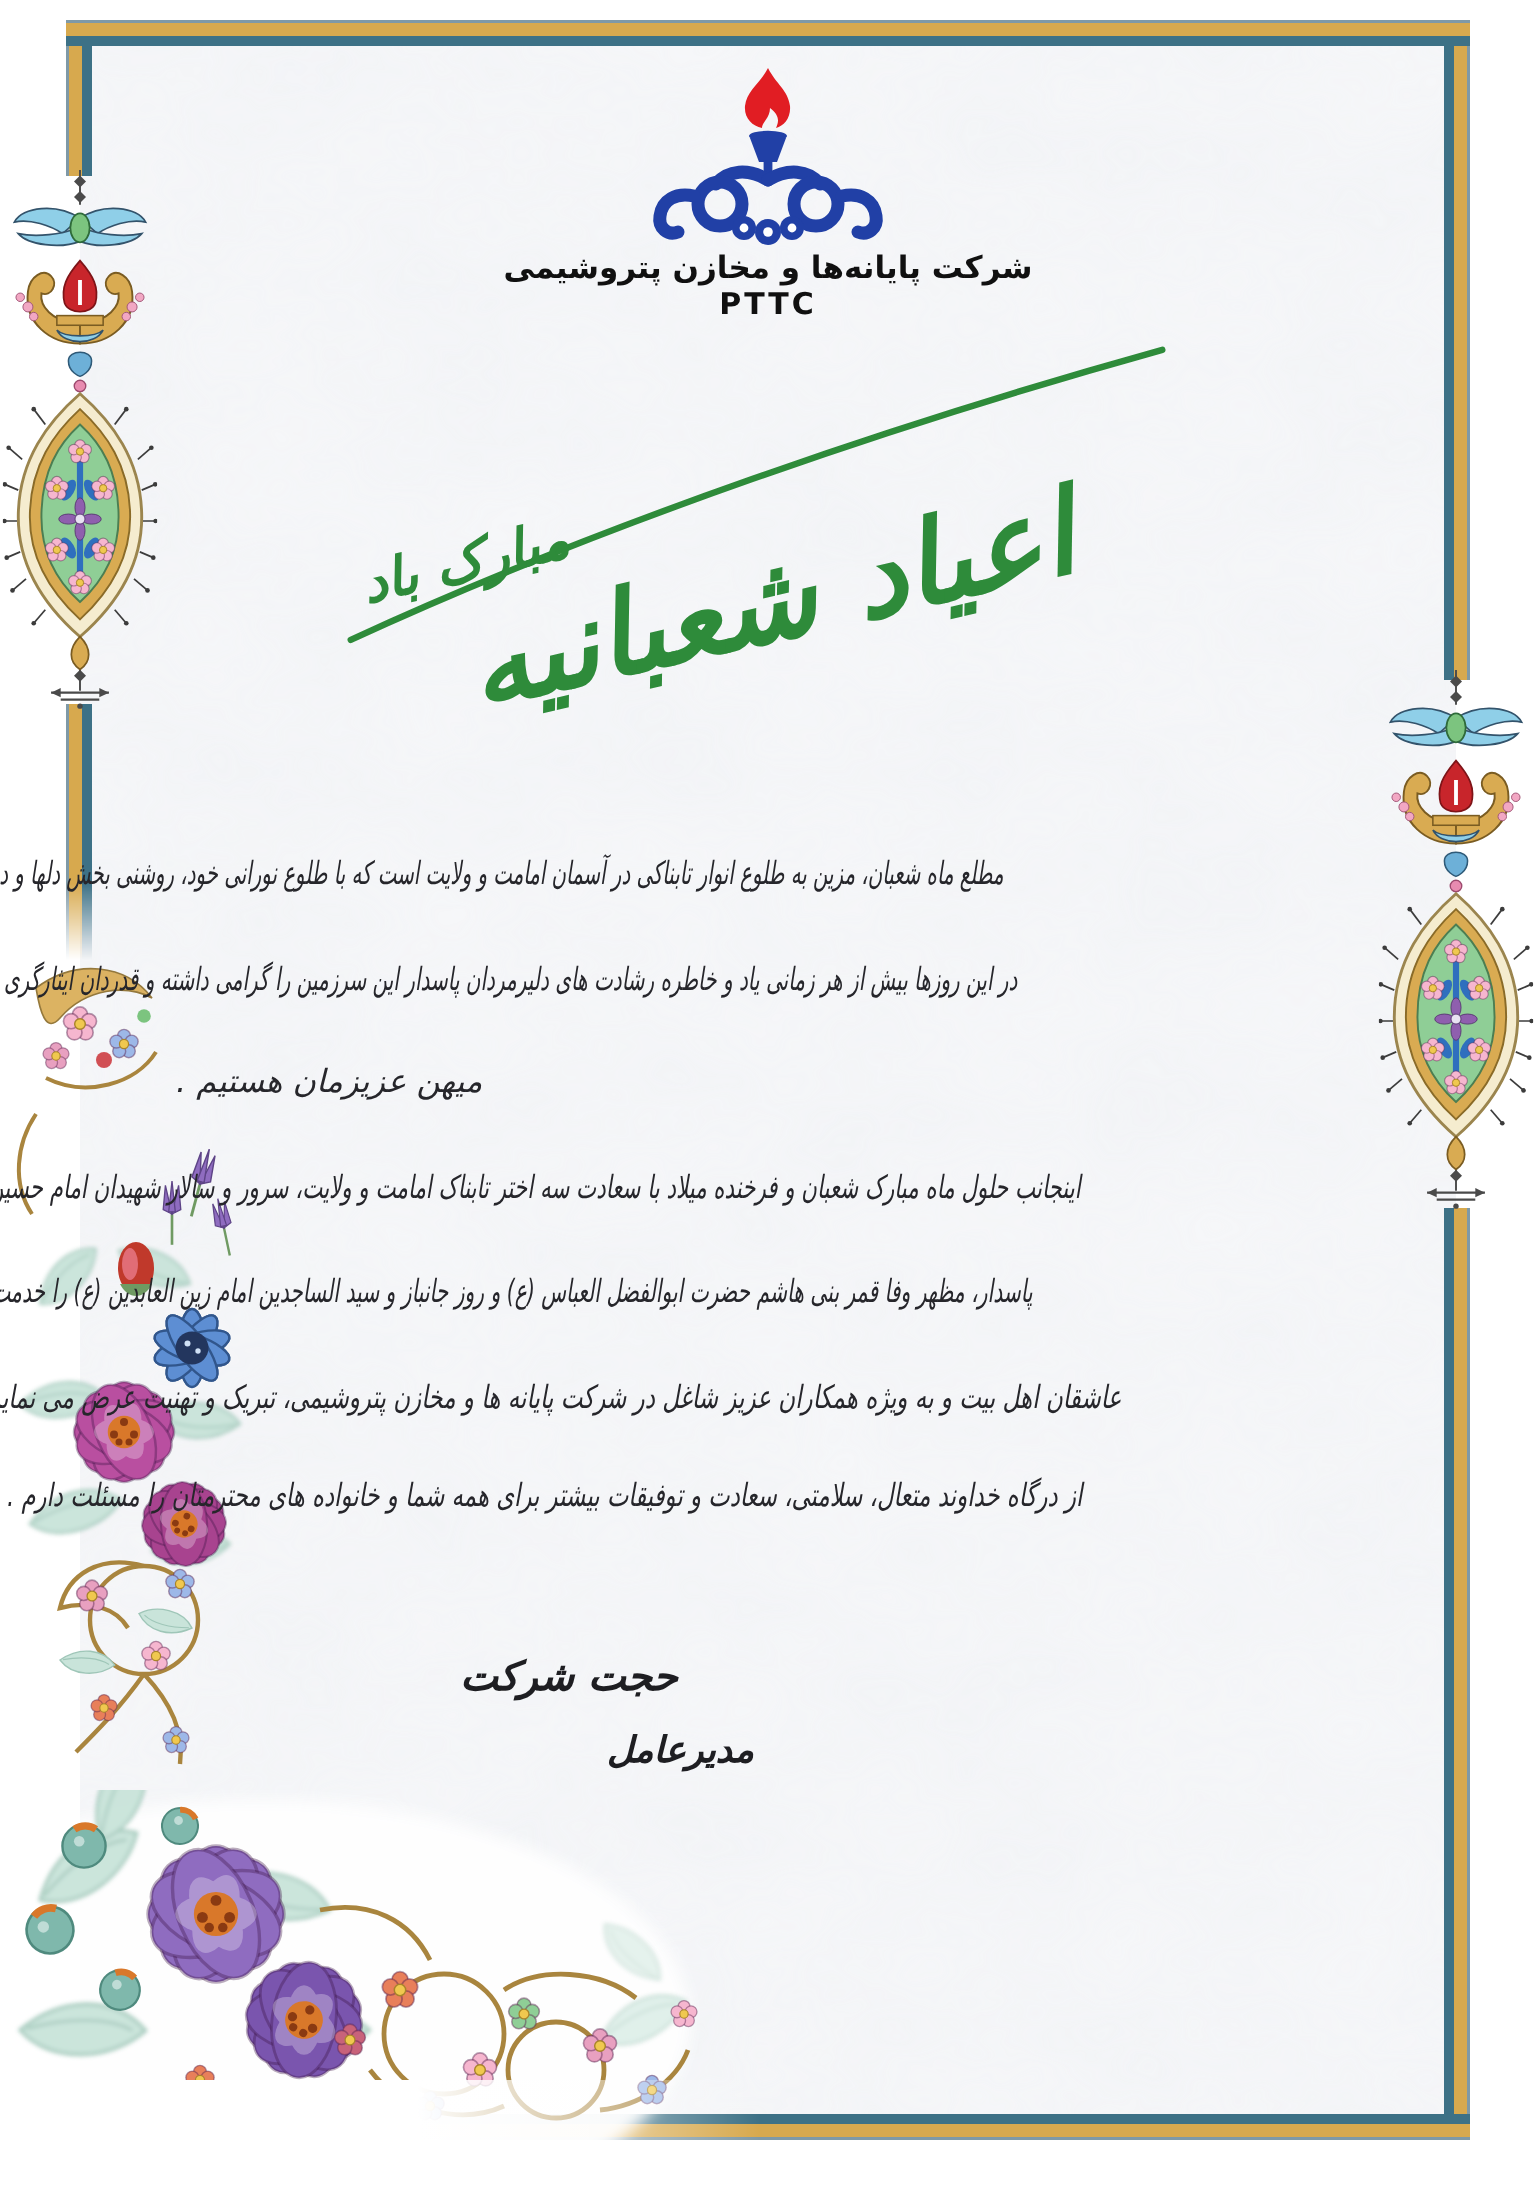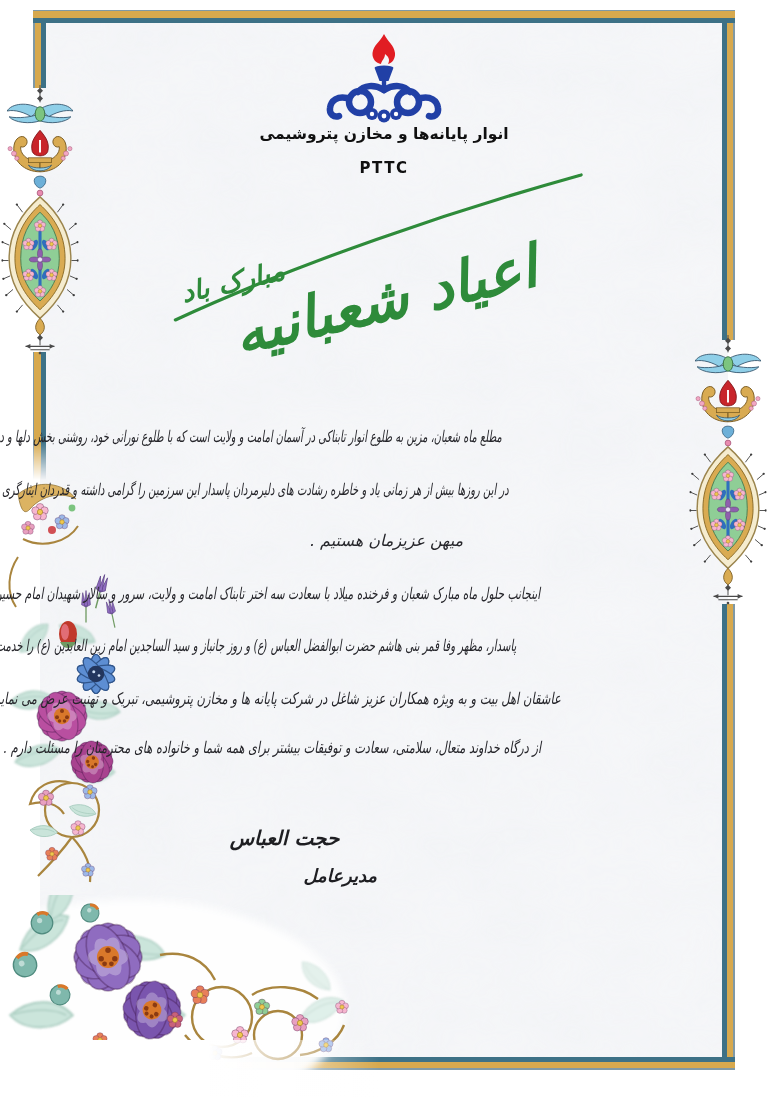--- a/index.html
+++ b/index.html
@@ -20,33 +20,33 @@
   .fr-left-b{top:352px;height:128px;
     -webkit-mask-image:linear-gradient(to bottom,#000 70%,transparent);
     mask-image:linear-gradient(to bottom,#000 70%,transparent);}
   .fr-right-a{top:23px;height:317px;}
   .fr-right-b{top:604px;height:453px;}
   .bottom-fade{left:0;top:1040px;width:380px;height:57px;
     background:linear-gradient(to right,#fff 55%,rgba(255,255,255,0));}
   
   .brand{left:0;top:32px;width:768px;text-align:center;color:#101010;}
   .brand-name{font-size:15.5px;font-weight:bold;direction:rtl;margin-top:1px;}
-  .brand-abbr{font-size:15px;font-weight:bold;letter-spacing:1.5px;margin-top:16px;}
+  .brand-abbr{font-size:15px;font-weight:bold;letter-spacing:1.5px;margin-top:0;}
   
   .greeting{left:142px;top:220px;width:490px;height:175px;transform:rotate(-13deg);
     color:#2e8b3a;text-align:center;}
   .cal-stroke{position:absolute;left:30px;top:0;}
   .cal-tail{position:absolute;left:48px;top:12px;font-size:27px;font-weight:bold;
     font-style:italic;direction:rtl;}
   .cal-main{margin-top:46px;font-size:58px;font-weight:bold;font-style:italic;direction:rtl;}
   
   .text-line{position:absolute;left:88px;right:80px;height:40px;color:#26262b;
     font-size:16px;font-style:italic;direction:rtl;text-align:center;}
   .fit{display:inline-block;white-space:nowrap;transform-origin:50% 50%;}
-  .t-right{text-align:center;}
+  .t-right{text-align:left;}
   .t-right .fit{transform-origin:100% 50%;}
   .l0{top:427px;}.l1{top:480px;}.l2{top:531px;right:83px;}
   .l3{top:584px;left:96px;}.l4{top:636px;left:92px;}
   .l5{top:689px;left:98px;right:95px;}
   .l6{top:738px;left:100px;right:118px;}
   
   .signature{position:absolute;top:826px;left:192px;width:185px;text-align:center;
     direction:rtl;color:#1e1e22;}
   .sig-name{font-size:20px;font-weight:bold;font-style:italic;}
   .sig-title{font-size:18px;font-weight:bold;font-style:italic;margin-top:15px;text-align:right;}
@@ -383,36 +383,36 @@
       <circle cx="58" cy="82" r="6"></circle>
         <circle cx="70" cy="84" r="6.5"></circle>
         <circle cx="82" cy="82" r="6"></circle>
     </g>
     <g fill="#ffffff">
       <circle cx="58" cy="82" r="2.2"></circle>
         <circle cx="70" cy="84" r="2.4"></circle>
         <circle cx="82" cy="82" r="2.2"></circle>
     </g>
   </svg>
-  <div class="brand-name" lang="fa" dir="rtl">انوار پایانه‌ها و مخازن پتروشیمی</div>
+  <div class="brand-name" lang="fa" dir="rtl">شرکت پایانه‌ها و مخازن پتروشیمی</div>
   <div class="brand-abbr">PTTC</div>
 </div>
 
 <div class="layer greeting">
   <svg class="cal-stroke" width="440" height="56">
     <path d="M6,52 C140,24 300,8 434,2" fill="none" stroke="#2e8b3a" stroke-width="3.2" stroke-linecap="round"></path>
   </svg>
   <div class="cal-tail" lang="fa" dir="rtl">مبارک باد</div>
   <div class="cal-main" lang="fa" dir="rtl">اعیاد شعبانیه</div>
 </div>
 
 <div class="text-line l0" lang="fa"><span class="fit" style="transform: scaleX(0.617284);">مطلع ماه شعبان، مزین به طلوع انوار تابناکی در آسمان امامت و ولایت است که با طلوع نورانی خود، روشنی بخش دلها و دیدگان مومنین خداجویند.</span></div>
 <div class="text-line l1" lang="fa"><span class="fit" style="transform: scaleX(0.625652);">در این روزها بیش از هر زمانی یاد و خاطره رشادت های دلیرمردان پاسدار این سرزمین را گرامی داشته و قدردان ایثارگری های جانبازان سرافراز</span></div>
 <div class="text-line l2 t-right" lang="fa"><span class="fit">میهن عزیزمان هستیم .</span></div>
 <div class="text-line l3" lang="fa"><span class="fit" style="transform: scaleX(0.667418);">اینجانب حلول ماه مبارک شعبان و فرخنده میلاد با سعادت سه اختر تابناک امامت و ولایت، سرور و سالار شهیدان امام حسین (ع) و روز</span></div>
 <div class="text-line l4" lang="fa"><span class="fit" style="transform: scaleX(0.634043);">پاسدار، مظهر وفا قمر بنی هاشم حضرت ابوالفضل العباس (ع) و روز جانباز و سید الساجدین امام زین العابدین (ع) را خدمت همه دوستداران و</span></div>
 <div class="text-line l5" lang="fa"><span class="fit" style="transform: scaleX(0.71965);">عاشقان اهل بیت و به ویژه همکاران عزیز شاغل در شرکت پایانه ها و مخازن پتروشیمی، تبریک و تهنیت عرض می نمایم .</span></div>
 <div class="text-line l6" lang="fa"><span class="fit" style="transform: scaleX(0.712583);">از درگاه خداوند متعال، سلامتی، سعادت و توفیقات بیشتر برای همه شما و خانواده های محترمتان را مسئلت دارم .</span></div>
 
 <div class="layer signature">
-  <div class="sig-name" lang="fa">حجت العباس</div>
+  <div class="sig-name" lang="fa">حجت شرکت</div>
   <div class="sig-title" lang="fa">مدیرعامل</div>
 </div>
 
 </body></html>

